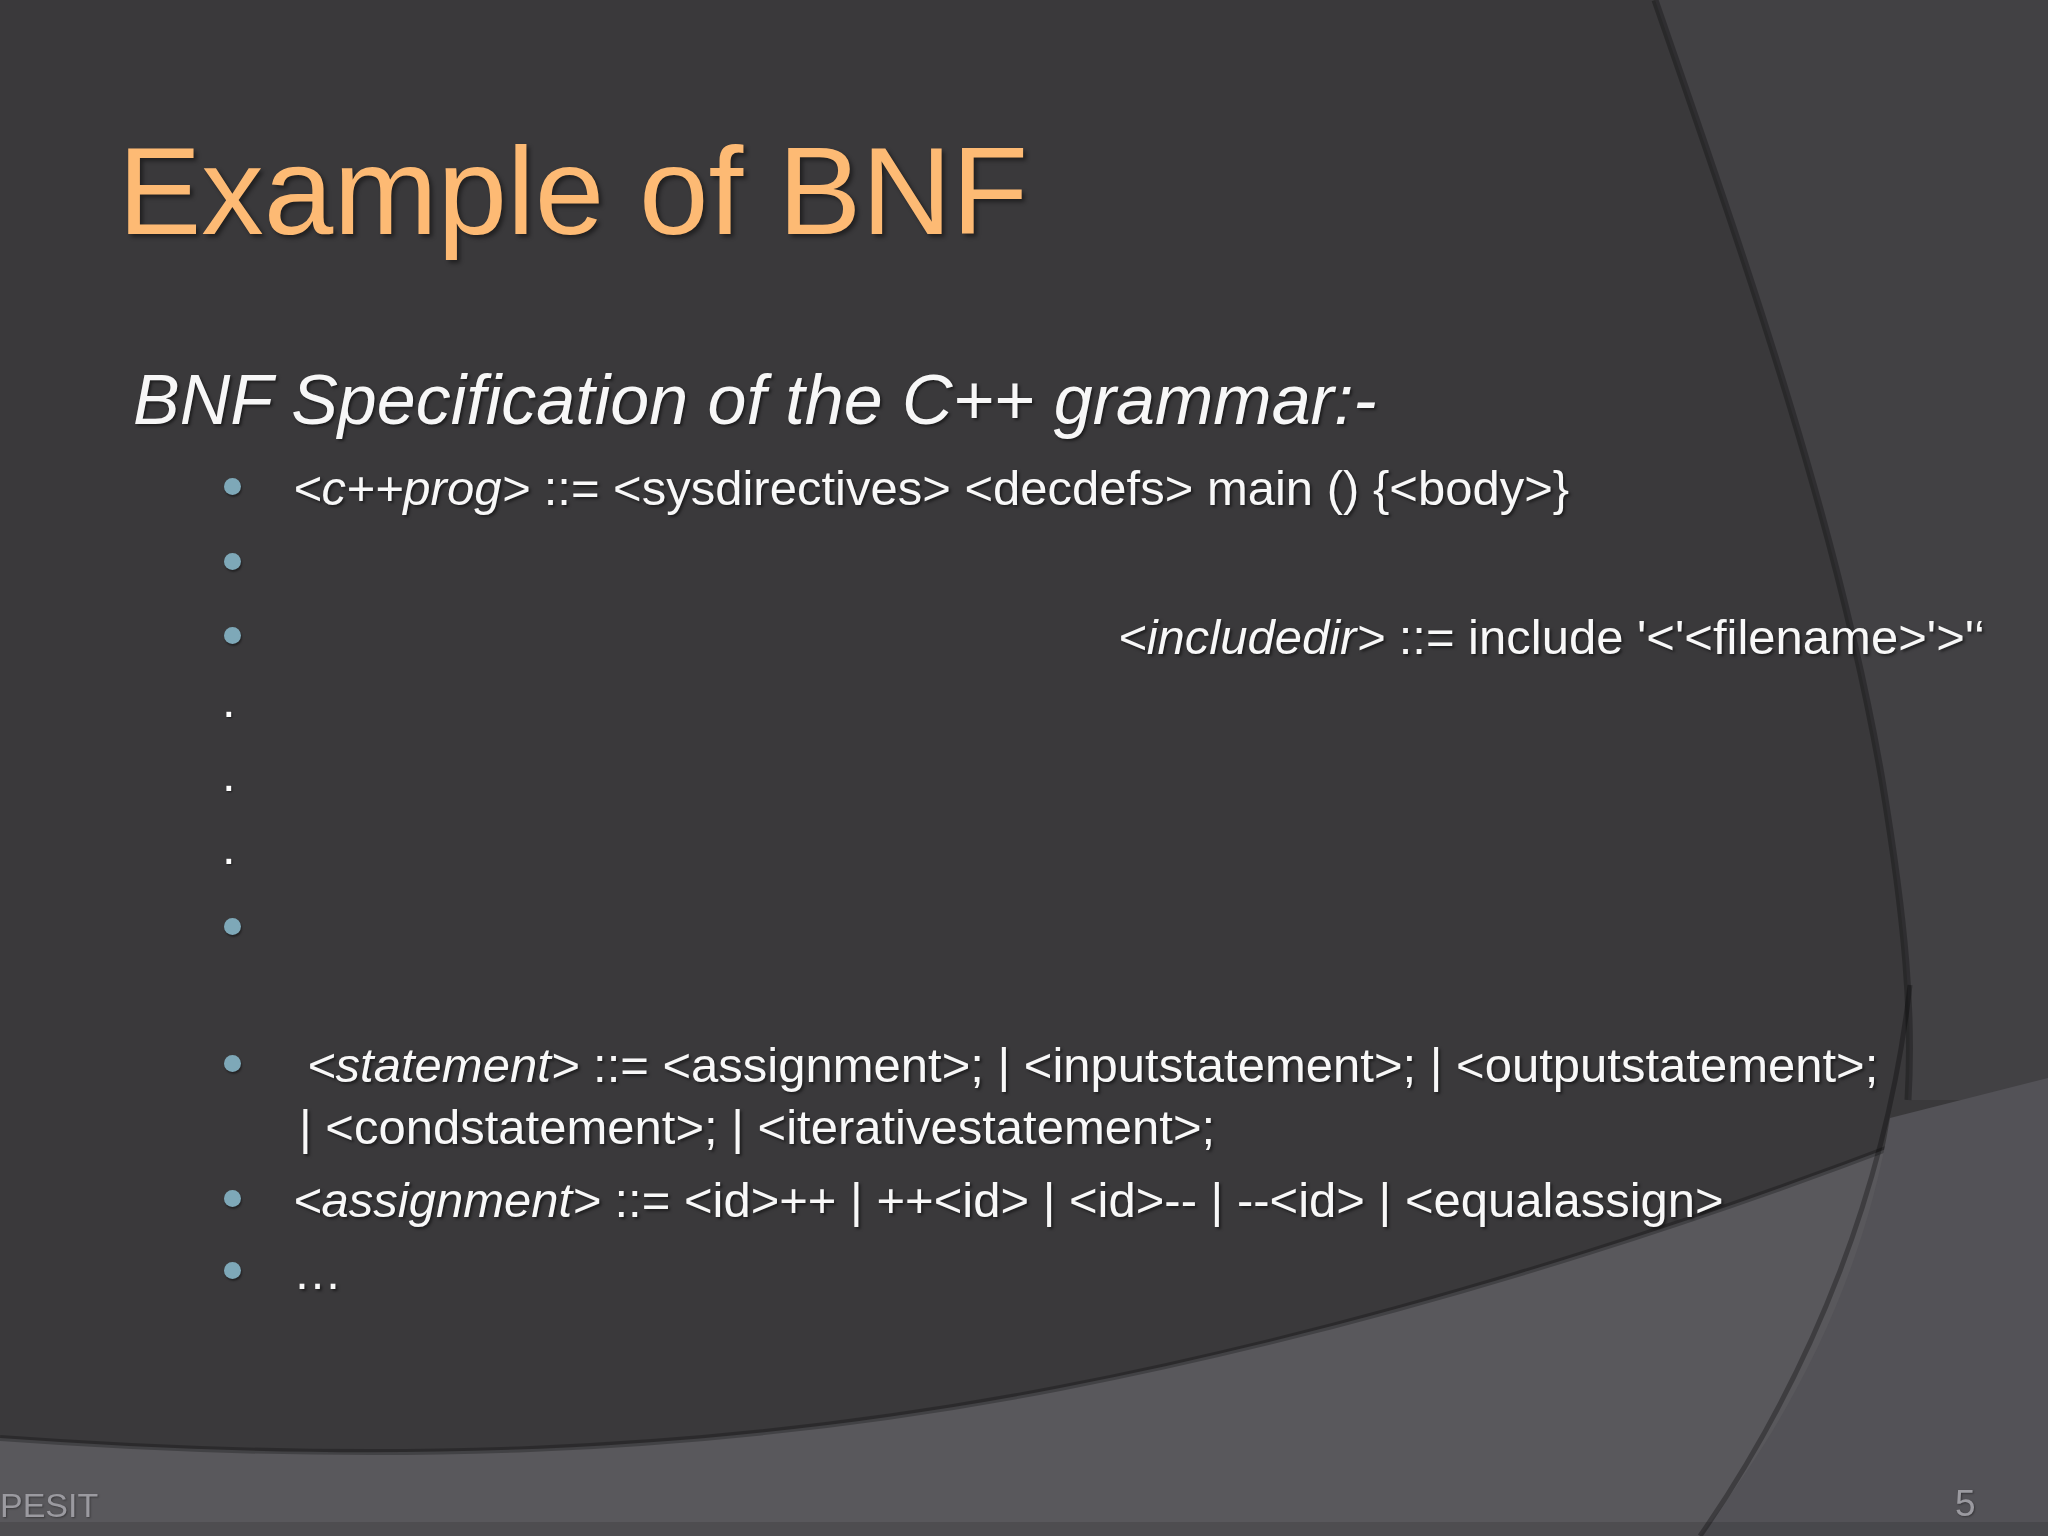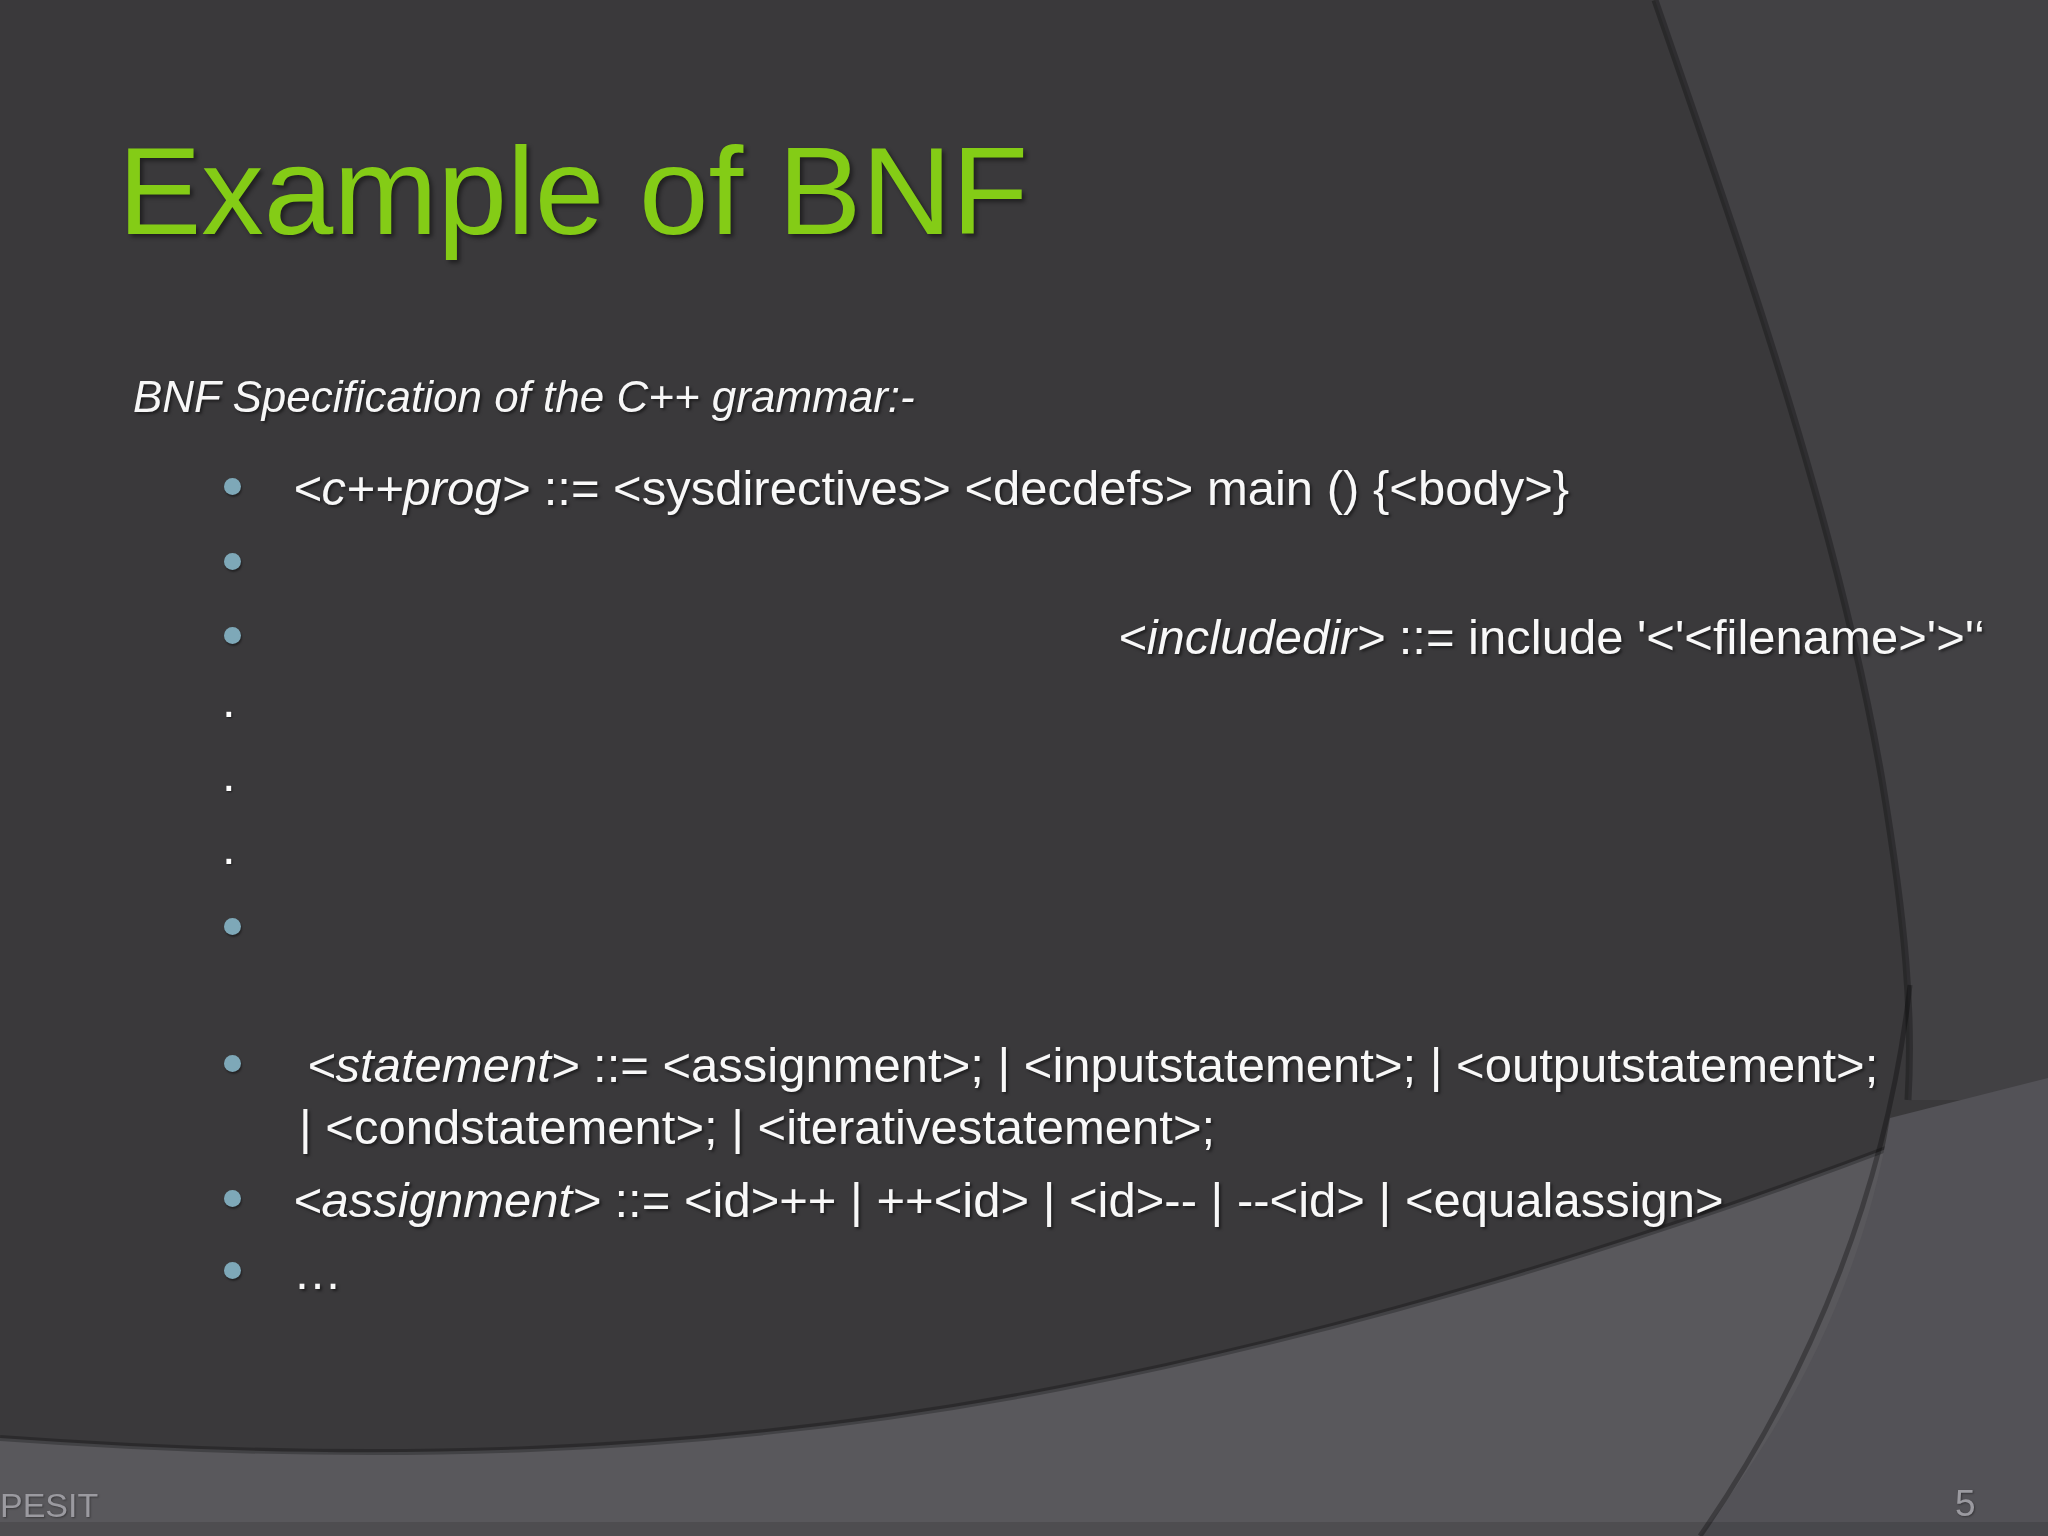--- a/index.html
+++ b/index.html
@@ -5,27 +5,27 @@
   html,body{margin:0;padding:0;}
   body{
     width:2048px;height:1536px;position:relative;overflow:hidden;
     background:#3a393b;
     font-family:"Liberation Sans","DejaVu Sans",sans-serif;
   }
   #bg{position:absolute;inset:0;z-index:0;}
   .layer{position:absolute;z-index:1;}
   .slide-title{
     left:118px;top:122px;
-    font-size:125px;line-height:1.1;color:#84cc16;letter-spacing:0px;
+    font-size:125px;line-height:1.1;color:#fdba74;letter-spacing:0px;
     text-shadow:3px 3px 4px rgba(0,0,0,.45);
     white-space:nowrap;
   }
   .subtitle{
-    left:133px;top:372px;
-    font-size:44px;font-style:italic;color:#f7f7f7;
+    left:133px;top:360px;
+    font-size:70px;font-style:italic;color:#f7f7f7;
     text-shadow:2px 2px 3px rgba(0,0,0,.5);
     white-space:nowrap;
     text-align:right;
   }
   .bullet-row{
     left:0;width:2000px;
   }
   .bullet-row .txt{
     display:block;margin-left:285px;max-width:1700px;
     font-size:49px;line-height:1.26;color:#f8f8f8;

